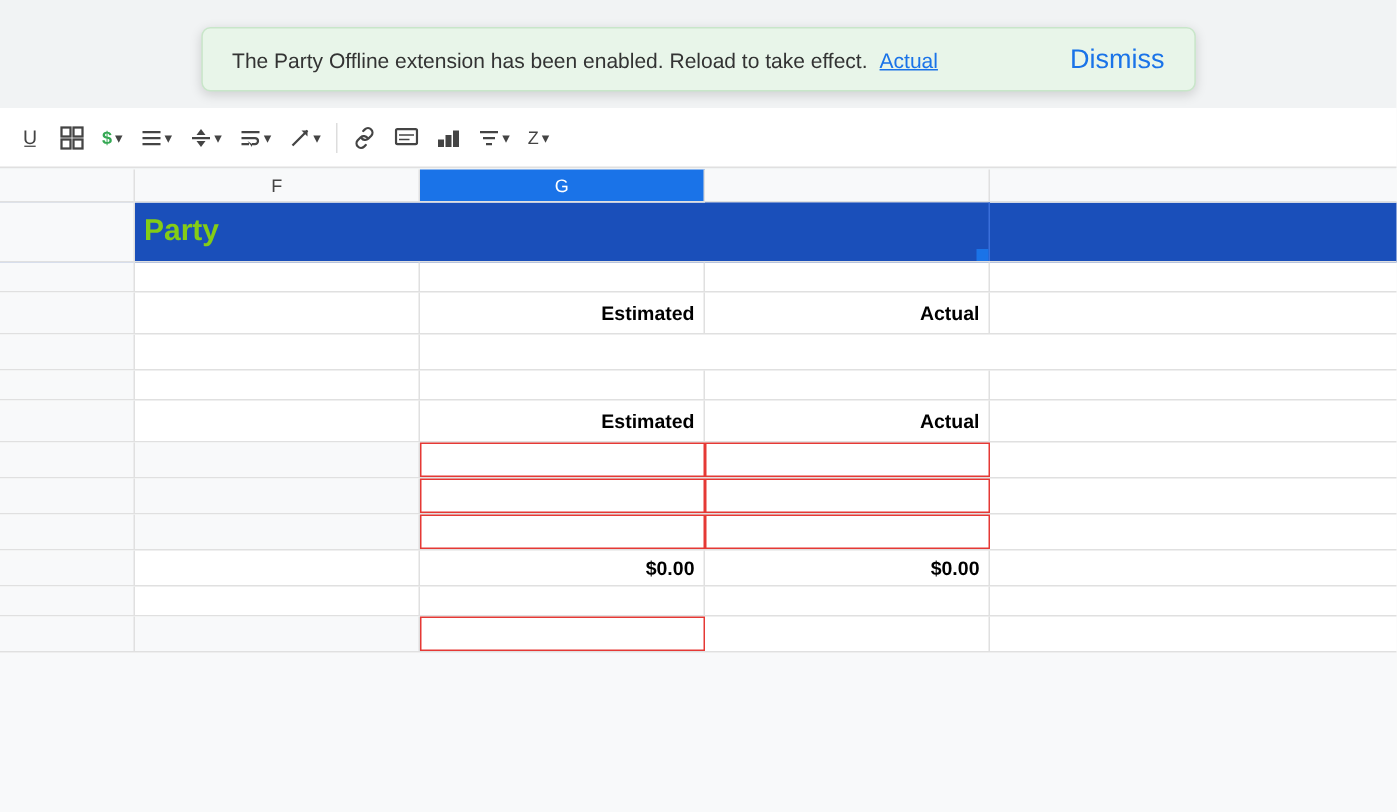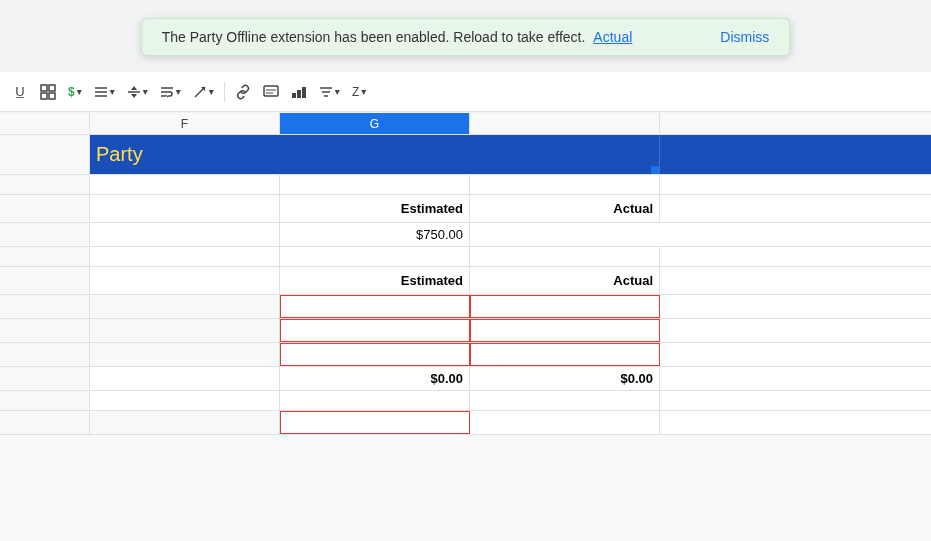--- a/index.html
+++ b/index.html
@@ -34,21 +34,21 @@
       font-size: 14px;
     }
     .notification-reload {
       color: #1a73e8;
       font-size: 14px;
       text-decoration: underline;
       cursor: pointer;
     }
     .notification-dismiss {
       color: #1a73e8;
-      font-size: 14px;
+      font-size: 18px;
       margin-left: 80px;
       cursor: pointer;
     }
 
     
     .toolbar {
       position: absolute;
       top: 72px;
       left: 0;
       right: 0;
@@ -161,23 +161,23 @@
       border-right: 1px solid #e0e0e0;
       font-size: 13px;
       display: flex;
       align-items: center;
       padding: 2px 6px;
     }
     .grid-cell.right { justify-content: flex-end; }
     .grid-cell.bold { font-weight: bold; }
     .grid-cell.party-cell {
       background: #1a4fba;
-      color: #fde047;
+      color: #84cc16;
       font-size: 20px;
-      font-weight: normal;
+      font-weight: bold;
     }
     .grid-cell.gray-bg { background: #f8f9fa; }
     .blue-corner {
       position: absolute;
       right: 0;
       bottom: 0;
       width: 8px;
       height: 8px;
       background: #1a73e8;
     }
@@ -301,21 +301,20 @@
     <div class="grid-row" style="min-height:28px;">
       <div class="row-num"></div>
       <div class="grid-cell"></div>
       <div class="grid-cell right bold">Estimated</div>
       <div class="grid-cell right bold">Actual</div>
     </div>
 
     <div class="grid-row" style="min-height:24px;">
       <div class="row-num"></div>
       <div class="grid-cell"></div>
-      <div class="grid-cell right">$750.00</div>
     </div>
 
     <div class="grid-row" style="min-height:20px;">
       <div class="row-num"></div>
       <div class="grid-cell"></div>
       <div class="grid-cell"></div>
       <div class="grid-cell"></div>
     </div>
 
     <div class="grid-row" style="min-height:28px;">

